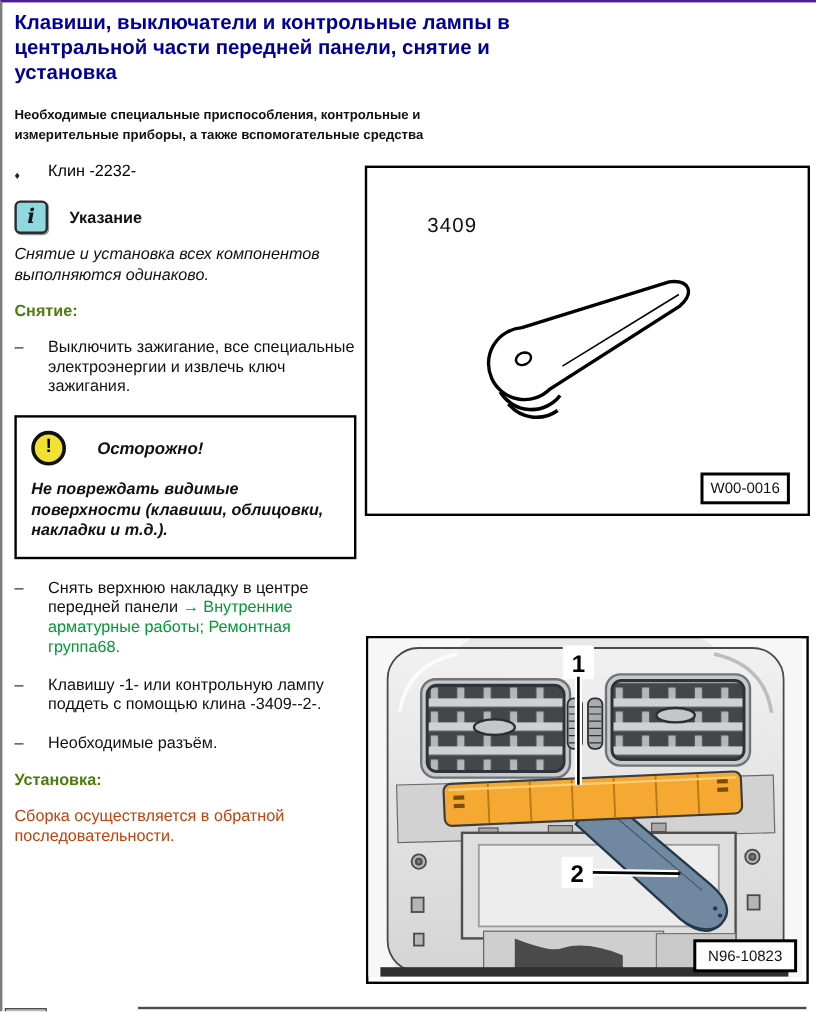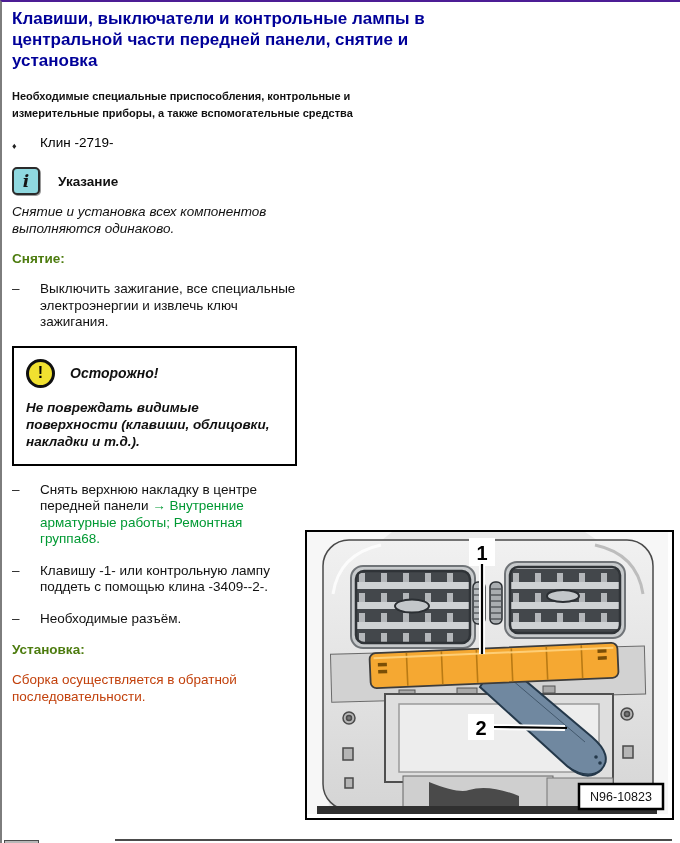--- a/index.html
+++ b/index.html
@@ -23,21 +23,21 @@
   .sec-heading{font-size:13.5px;font-weight:bold;margin:0 0 15px 0;color:#4d7c0f;}
   .dash-row{display:flex;font-size:13.5px;line-height:16.5px;width:292px;margin:0 0 15px 0;color:#111;}
   .dash{width:28px;flex:none;}
   .green-link{color:var(--link-green,#009933);text-decoration:none;cursor:pointer;}
   .warning-box{width:259px;border:2px solid #000;padding:9px 10px 1px 12px;margin:0 0 16px 0;}
   .warn-header{display:flex;align-items:center;margin:2px 0 11px 0;}
   .warn-icon{width:23px;height:23px;flex:none;border-radius:50%;
              background:var(--warning-yellow,#f1e130);border:3px solid #101010;
              display:flex;align-items:center;justify-content:center;
              font-weight:bold;font-size:16px;color:#000;}
-  .warn-label{font-weight:bold;font-style:italic;font-size:14px;margin-left:15px;color:#111;}
+  .warn-label{font-weight:bold;font-style:italic;font-size:14px;margin-left:26px;color:#111;}
   .warn-text{font-weight:bold;font-style:italic;font-size:13.5px;line-height:17px;margin:0 0 13px 0;color:#111;}
   .para{font-size:13.5px;line-height:16.5px;width:288px;margin:4px 0 14px 0;color:#c2410c;}
   .figure{position:absolute;background:#fff;border:2px solid #000;}
   #fig-tool{left:302px;top:136px;width:367px;height:288px;}
   #fig-console{left:303px;top:528px;width:365px;height:286px;}
   .figure svg{display:block;}
   .fig-code{font-size:17px;letter-spacing:1px;fill:#111;}
   .callout{font-size:20px;font-weight:bold;fill:#000;}
   .ref-text{font-size:12.5px;fill:#111;}
   .bottom-line{position:absolute;left:113px;top:837px;width:557px;height:2px;background:#4c4c4c;}
@@ -50,21 +50,21 @@
 <div class="page">
 
   <div class="content">
 
     <h1 class="title">Клавиши, выключатели и контрольные лампы в центральной части передней панели, снятие и установка</h1>
 
     <h2 class="subtitle">Необходимые специальные приспособления, контрольные и измерительные приборы, а также вспомогательные средства</h2>
 
     <div class="bullet-row">
       <span class="bullet">♦</span>
-      <span>Клин -2719-</span>
+      <span>Клин -2232-</span>
     </div>
 
     <div class="note-header">
       <span class="info-icon">i</span>
       <span class="note-label">Указание</span>
     </div>
     <p class="note-text">Снятие и установка всех компонентов выполняются одинаково.</p>
 
     <h3 class="sec-heading">Снятие:</h3>
 
@@ -95,20 +95,39 @@
       <span class="dash">–</span>
       <span>Необходимые разъём.</span>
     </div>
 
     <h3 class="sec-heading">Установка:</h3>
 
     <p class="para">Сборка осуществляется в обратной последовательности.</p>
 
   </div>
 
+  <div class="figure" id="fig-tool">
+    <svg width="363" height="284" viewBox="0 0 363 284">
+      <text class="fig-code" x="50" y="53">3409</text>
+      <g transform="translate(131,163) rotate(-24.5)" fill="none" stroke="#000">
+
+        <path d="M -30,3 A 30 30 0 0 0 14,26.5" transform="translate(2,10)" stroke-width="3"></path>
+        <path d="M -29,7 A 30 30 0 0 0 6,29" transform="translate(3,18)" stroke-width="3"></path>
+
+        <path d="M 10.6,-28.1 L 138,-12 Q 150,-8 150,-1 Q 150,6 138,10 L 10.6,28.1 A 30 30 0 1 1 10.6,-28.1 Z" fill="#fff" stroke-width="2.8"></path>
+
+        <path d="M 141,1 L 28,15" stroke-width="1.3"></path>
+
+        <ellipse cx="1" cy="-4" rx="6.5" ry="5" stroke-width="2"></ellipse>
+        <path d="M -4.5,-7 a 6.5 5 0 0 1 10,0.5" stroke-width="1"></path>
+      </g>
+      <rect x="279" y="255" width="72" height="24" fill="#fff" stroke="#000" stroke-width="2.5"></rect>
+      <text class="ref-text" x="315" y="271" text-anchor="middle">W00-0016</text>
+    </svg>
+  </div>
 
   <div class="figure" id="fig-console">
     <svg width="361" height="282" viewBox="0 0 361 282">
       <defs>
         <pattern id="grille" width="22" height="20" patternUnits="userSpaceOnUse">
           <rect width="22" height="20" fill="#43474b"></rect>
           <rect x="0" y="10" width="22" height="7" fill="#cfd2d4"></rect>
           <rect x="8" y="1" width="6" height="9" fill="#b4b7ba"></rect>
         </pattern>
         <linearGradient id="bodygrad" x1="0" y1="0" x2="0" y2="1">

